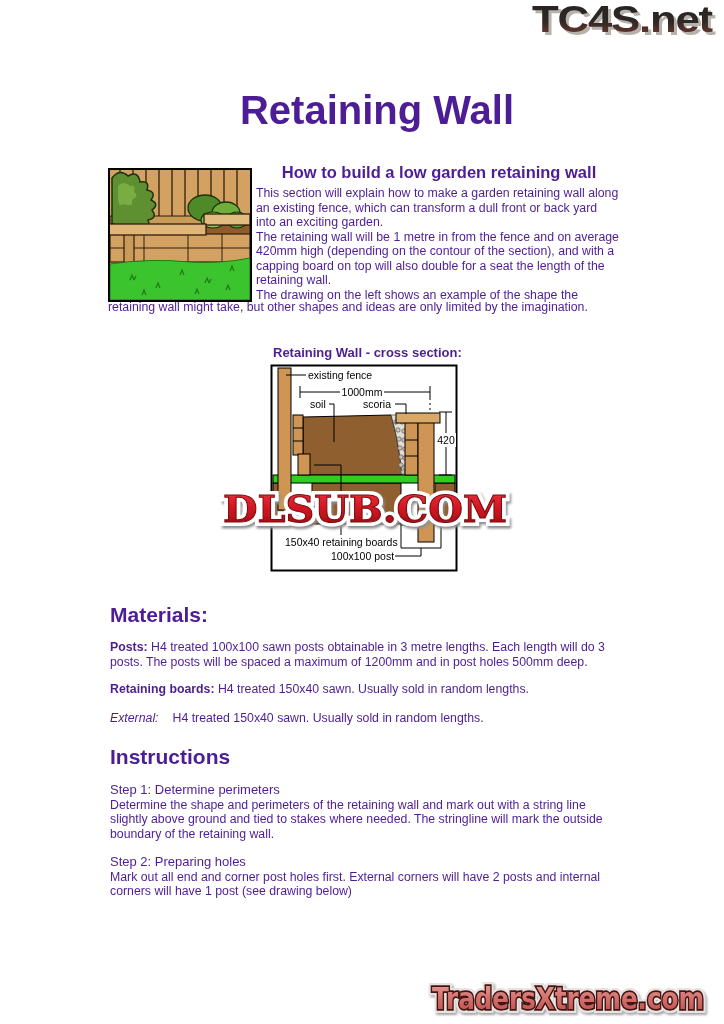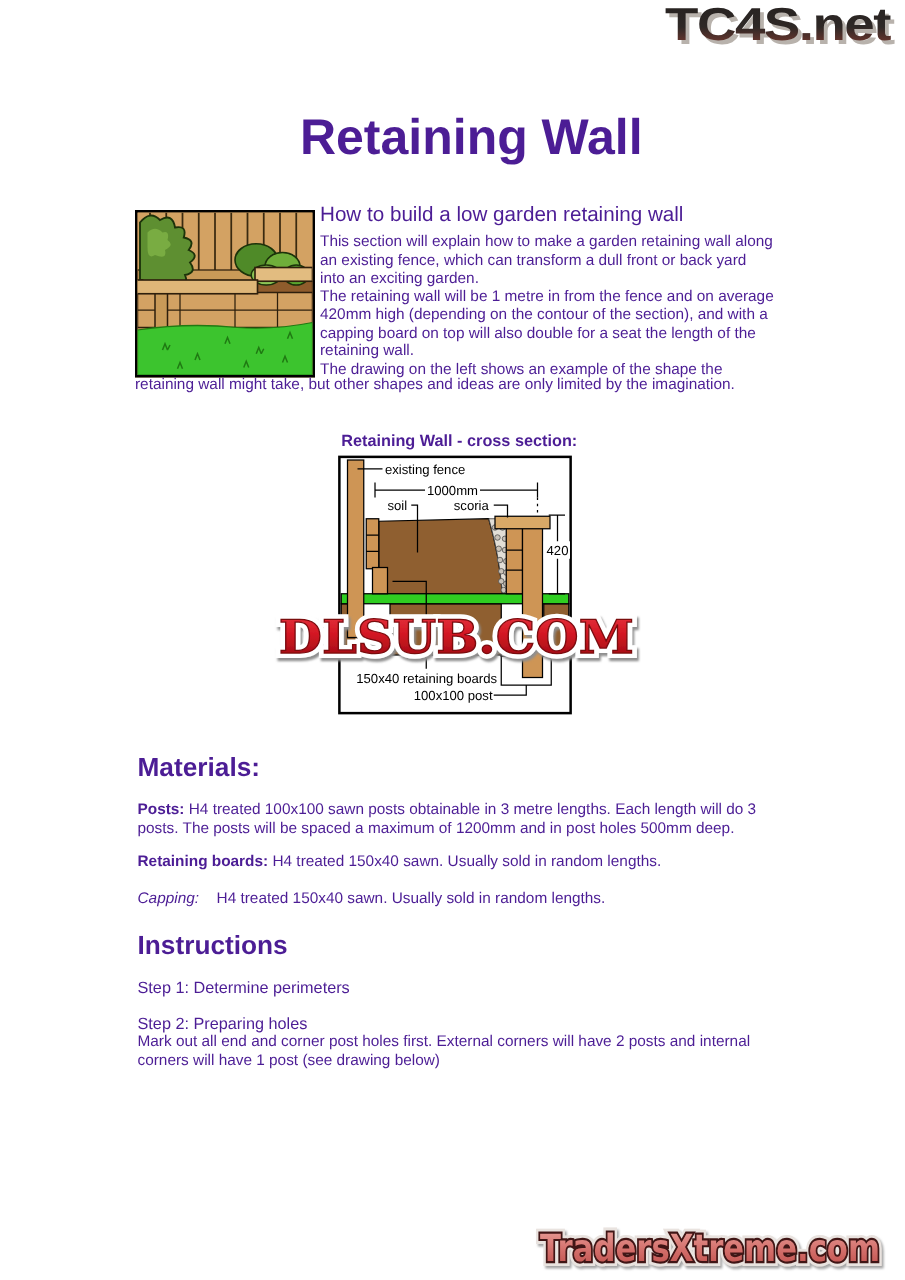--- a/index.html
+++ b/index.html
@@ -14,21 +14,21 @@
 
   
   .page-title{
     top:88px;left:0;width:724px;text-align:center;
     font-size:40px;font-weight:bold;letter-spacing:0px;padding-left:15px;
   }
 
   
   .intro-img{top:168px;left:108px;width:140px;height:130px;border:2px solid #000;background:#d3a263;}
   .intro-text{top:163px;left:256px;width:366px;}
-  .intro-heading{font-size:16.5px;font-weight:normal;margin:0 0 4px 0;}
+  .intro-heading{font-size:16.5px;font-weight:bold;margin:0 0 4px 0;text-align:center;}
   .body-text{font-size:12.3px;line-height:14.5px;white-space:pre-line;}
   .intro-cont{top:300px;left:108px;width:560px;}
 
   
   .xsec-title{top:345px;left:273px;font-size:13px;font-weight:bold;}
   .xsec{top:364px;left:270px;}
   .xsec text{font-family:"Liberation Sans",sans-serif;font-size:10.5px;fill:#000;}
 
   
   .watermark{top:482px;left:213px;}
@@ -237,27 +237,30 @@
       <text x="152" y="40" text-anchor="middle" font-family="DejaVu Serif, serif" font-weight="bold" font-size="37" textLength="284" lengthAdjust="spacingAndGlyphs" stroke="#ffffff" stroke-width="8" paint-order="stroke" fill="url(#wmgrad)">DLSUB.COM</text>
       <text x="152" y="40" text-anchor="middle" font-family="DejaVu Serif, serif" font-weight="bold" font-size="37" textLength="284" lengthAdjust="spacingAndGlyphs" stroke="#7a0a0e" stroke-width="1" fill="none">DLSUB.COM</text>
     </g>
   </svg>
 
   <div class="abs section materials">
     <h2>Materials:</h2>
     <p class="body-text"><span class="lead-bold">Posts:</span><span> H4 treated 100x100 sawn posts obtainable in 3 metre lengths. Each length will do 3
 posts. The posts will be spaced a maximum of 1200mm and in post holes 500mm deep.</span></p>
     <p class="body-text"><span class="lead-bold">Retaining boards:</span><span> H4 treated 150x40 sawn. Usually sold in random lengths.</span><br>
-      <span class="lead-italic">Capping:</span><span>H4 treated 150x40 sawn. Usually sold in random lengths.</span></p>
+      <span class="lead-italic">External:</span><span>H4 treated 150x40 sawn. Usually sold in random lengths.</span></p>
   </div>
 
   <div class="abs section instructions">
     <h2>Instructions</h2>
     <div class="step">
       <div class="step-title">Step 1: Determine perimeters</div>
+      <div class="body-text">Determine the shape and perimeters of the retaining wall and mark out with a string line
+slightly above ground and tied to stakes where needed. The stringline will mark the outside
+boundary of the retaining wall.</div>
     </div>
     <div class="step">
       <div class="step-title">Step 2: Preparing holes</div>
       <div class="body-text">Mark out all end and corner post holes first. External corners will have 2 posts and internal
 corners will have 1 post (see drawing below)</div>
     </div>
   </div>
 
   <svg class="abs tx-logo" width="292" height="44" viewBox="0 0 292 44">
     <defs>

